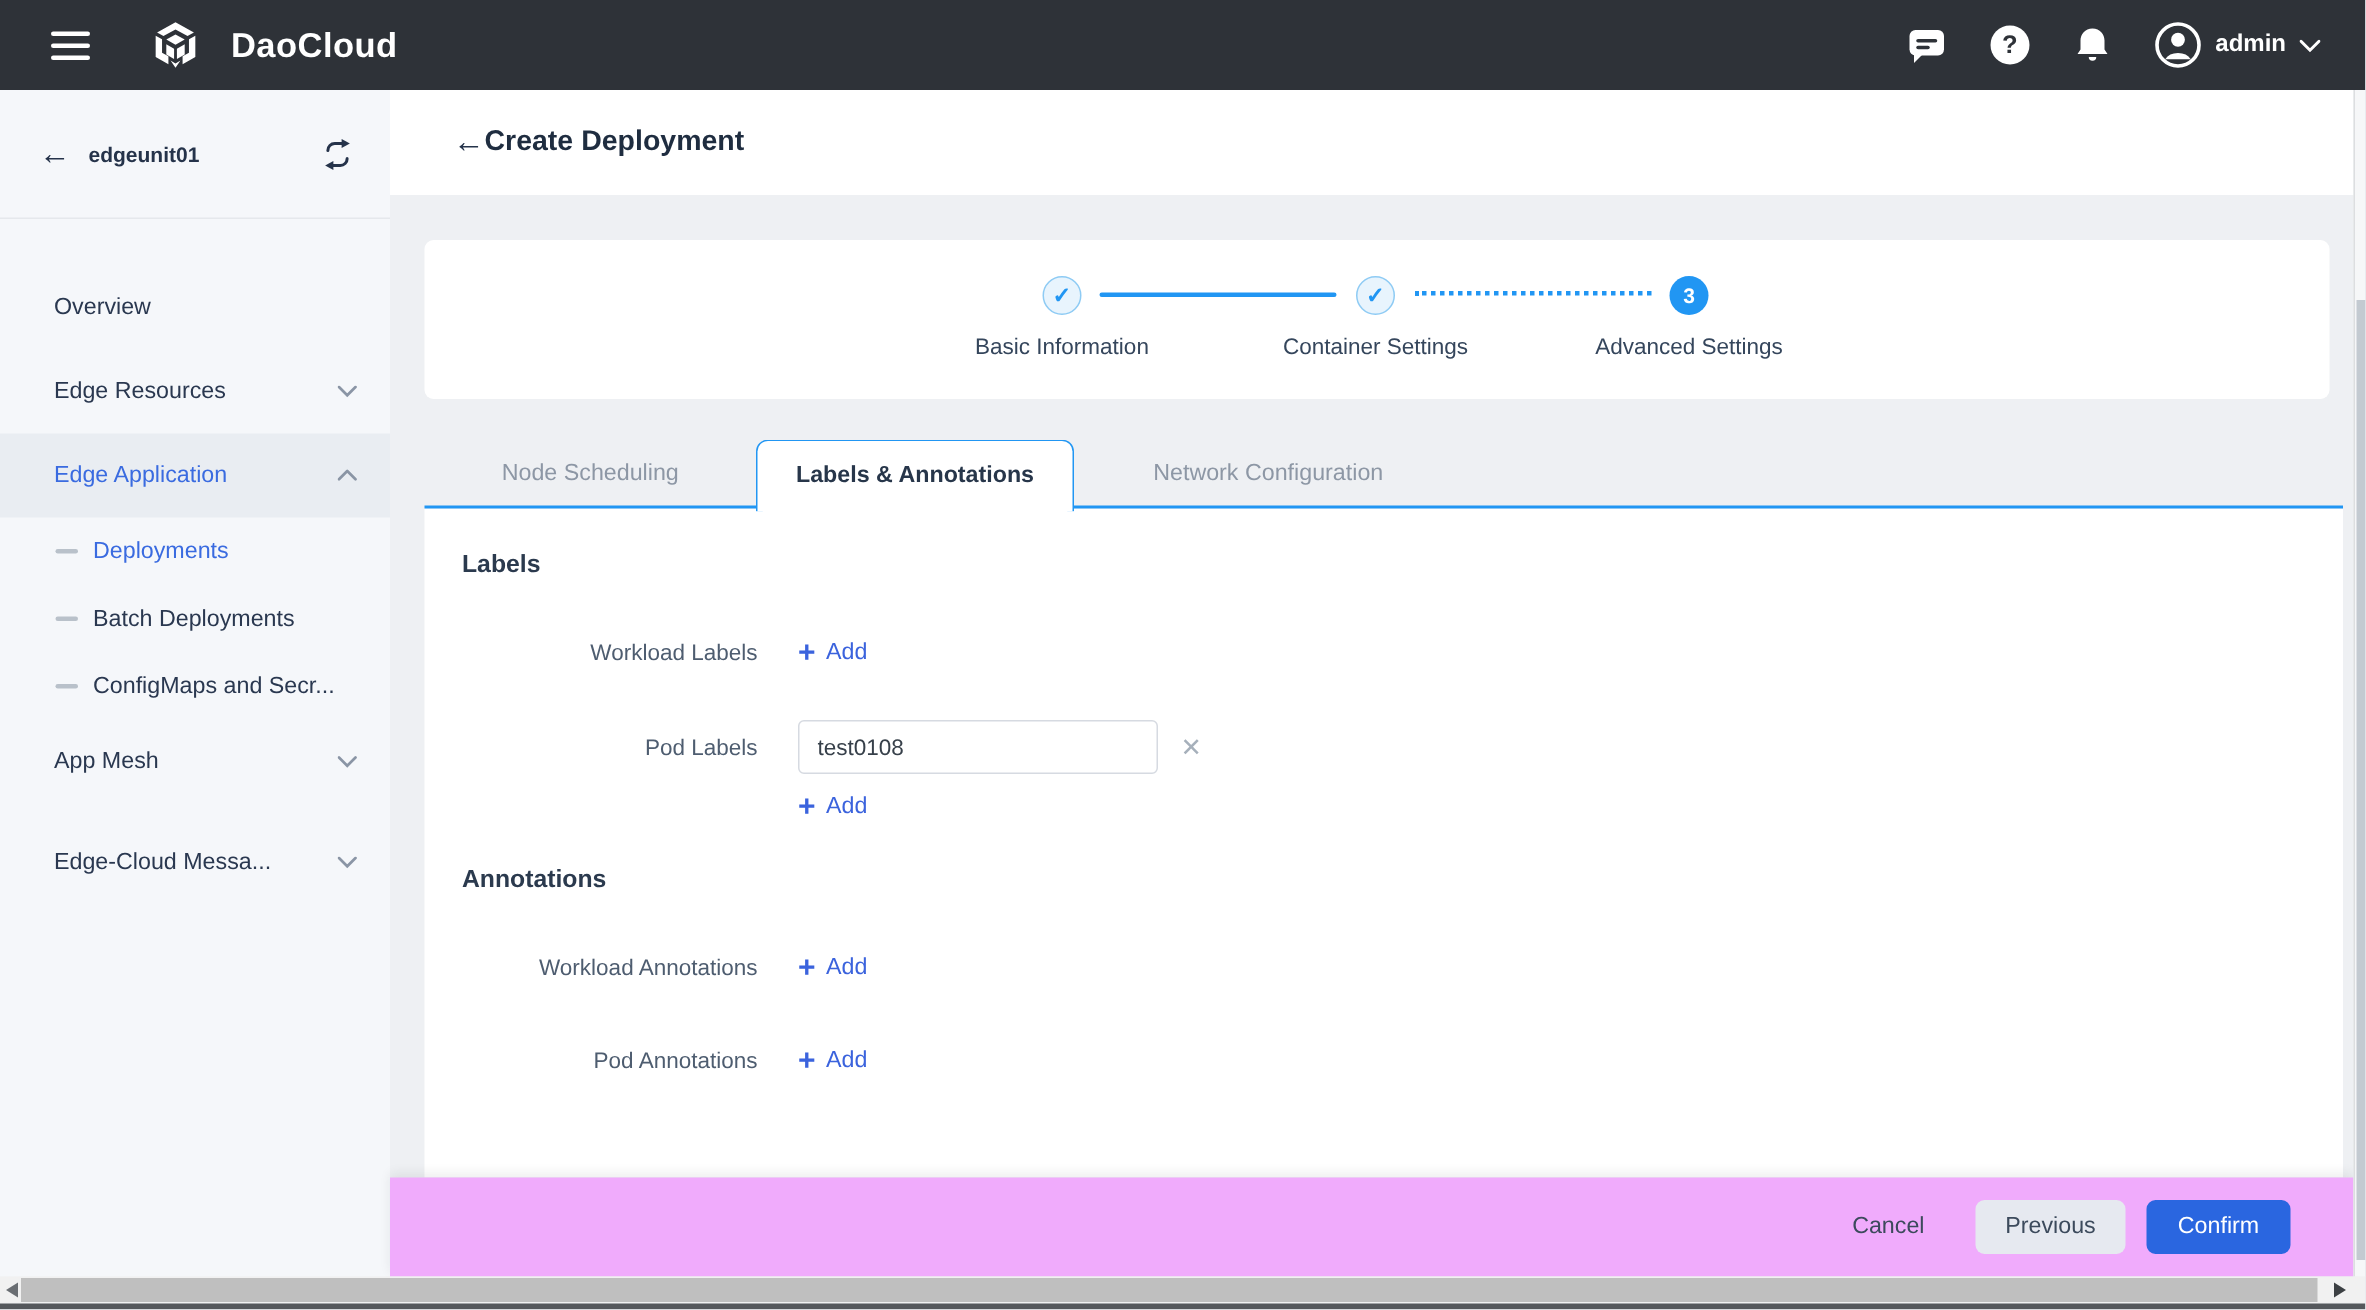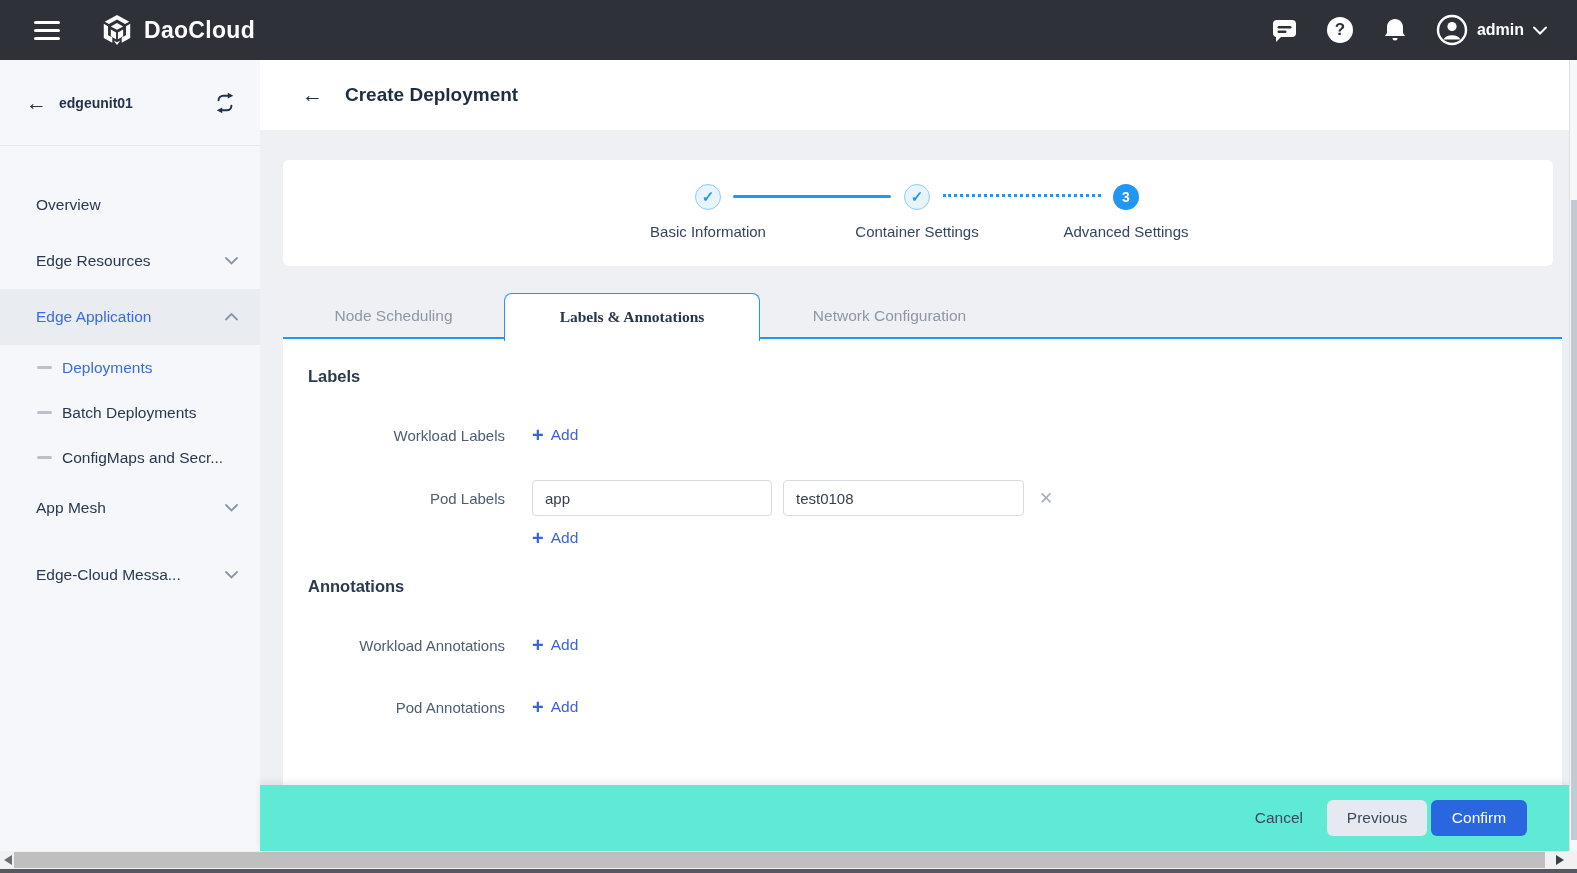--- a/index.html
+++ b/index.html
@@ -4,21 +4,21 @@
 <style>
   * { margin:0; padding:0; box-sizing:border-box; }
   body { font-family:"Liberation Sans", sans-serif; background:#dfe2e6; }
   .screen { position:relative; width:1577px; height:873px; overflow:hidden; background:#eef0f3; }
 
   
   .topbar { position:absolute; left:0; top:0; width:1577px; height:60px; background:#2e3238;
             display:flex; align-items:center; color:#fff; }
   .hamburger { margin-left:34px; width:26px; cursor:pointer; }
   .hamburger div { height:3px; background:#fff; border-radius:2px; margin:5px 0; }
-  .brand { display:flex; align-items:center; margin-left:40px; gap:10px; }
+  .brand { display:flex; align-items:center; margin-left:40px; gap:20px; }
   .brand-text { font-size:23px; font-weight:bold; letter-spacing:.3px; }
   .topbar-right { margin-left:auto; margin-right:30px; display:flex; align-items:center; gap:27px; }
   .tb-icon { width:28px; height:28px; display:flex; align-items:center; justify-content:center; cursor:pointer; }
   .help-circle { width:26px; height:26px; border-radius:50%; background:#fff; color:#2e3238;
                  font-weight:bold; font-size:17px; display:flex; align-items:center; justify-content:center; }
   .user-box { display:flex; align-items:center; gap:9px; cursor:pointer; }
   .user-name { font-size:16px; font-weight:600; }
 
   
   .sidebar { position:absolute; left:0; top:60px; width:260px; height:791px; background:#f5f7fa; }
@@ -34,59 +34,59 @@
   .nav-sub { height:45px; padding-left:37px; }
   .nav-dash { width:15px; height:3px; background:#b9c1ca; border-radius:2px; margin-right:10px; }
   .nav-sub.active { color:#3a6be0;text-align:right; }
   .nav-chevron { margin-left:auto; display:flex; }
 
   
   .main { position:absolute; left:260px; top:60px; width:1309px; height:791px; }
   .page-header { position:absolute; left:0; top:0; width:1309px; height:70px; background:#fff;
                  display:flex; align-items:center; }
   .page-back { margin-left:42px; font-size:21px; font-weight:bold; color:#25334a; cursor:pointer; }
-  .page-title { margin-left:22px; font-size:19px; font-weight:600; color:#1f2d40; }
+  .page-title { font-size:19px; font-weight:600; color:#1f2d40; }
 
   
   .stepper-card { position:absolute; left:23px; top:100px; width:1270px; height:106px;
                   background:#fff; border-radius:6px; }
   .step-circle { position:absolute; top:24px; width:26px; height:26px; border-radius:50%;
                  display:flex; align-items:center; justify-content:center; cursor:pointer; }
   .step-done { background:#e8f4fd; border:1px solid #8ecbf4; color:#2196f3; font-size:15px; font-weight:bold; }
   .step-current { background:#2196f3; color:#fff; font-size:14px; font-weight:bold; }
   .step-line-solid { position:absolute; top:35px; height:3px; background:#2196f3; border-radius:2px; }
   .step-line-dotted { position:absolute; top:34px; height:0; border-top:3px dotted #2196f3; }
   .step-label { position:absolute; top:63px; width:220px; text-align:center; font-size:15px; color:#35465c; }
 
   
   .tabs-row { position:absolute; left:23px; top:233px; width:1279px; height:46px; display:flex; align-items:flex-start; }
   .tabs-underline { position:absolute; left:0; bottom:0; width:100%; height:2px; background:#2196f3; z-index:1; }
   .tab { height:46px; line-height:46px; text-align:center; font-size:15.5px; color:#8d97a5; cursor:pointer; }
-  .tab-1 { width:221px; } .tab-2 { width:256px;font-family:Liberation Serif, serif; } .tab-3 { width:259px; }
+  .tab-1 { width:221px; } .tab-2 { width:212px; } .tab-3 { width:259px; }
   .tab.active { position:relative; z-index:2; height:48px; background:#fff; border:1px solid #2196f3;
                 border-bottom:none; border-radius:8px 8px 0 0; color:#27364a; font-weight:600; }
 
   
   .panel { position:absolute; left:23px; top:279px; width:1279px; height:446px; background:#fff;padding-left:36px; }
   .sec-title { position:absolute; left:25px; font-size:16.5px; font-weight:600; color:#2b3a4e; }
   .frow { position:absolute; left:25px; display:flex; align-items:center; }
   .flabel { width:197px; text-align:right; color:#4e5d70; font-size:15px; flex:none; }
   .fctrl { margin-left:27px; display:flex; align-items:center; }
   .add-link { display:inline-flex; align-items:center; gap:7px; color:#3b63dd; cursor:pointer; }
   .add-plus { font-size:20px; font-weight:600; line-height:1; }
   .add-text { font-size:15.5px; }
   .kv-input { width:240px; height:36px; border:1px solid #d6dae1; border-radius:4px; padding:0 12px;
               font-size:15px; color:#37404a; font-family:"Liberation Sans", sans-serif; outline:none; background:#fff; }
   .kv-input + .kv-input { margin-left:11px; width:241px; }
   .remove-x { margin-left:15px; color:#a6b0bb; font-size:17px; cursor:pointer; }
 
   
-  .footer { position:absolute; left:0; top:725px; width:1309px; height:66px; background:#5eead4;
+  .footer { position:absolute; left:0; top:725px; width:1309px; height:66px; background:#f0abfc;
             box-shadow:0 -3px 7px rgba(31,35,41,.08); display:flex; align-items:center;
-            justify-content:flex-end; padding-right:42px; gap:4px; }
+            justify-content:flex-end; padding-right:42px; gap:14px; }
   .btn { height:36px; border:none; border-radius:6px; font-size:15.5px; cursor:pointer;
          font-family:"Liberation Sans", sans-serif; }
   .btn-cancel { background:transparent; color:#3c4a5c; padding:0 20px; }
   .btn-previous { background:#e6e9f0; color:#3c4a5c; width:100px; }
   .btn-confirm { background:#2a66e0; color:#fff; width:96px; }
 
   
   .vscroll { position:absolute; left:1569px; top:60px; width:8px; height:791px; background:#f6f7f8;
              border-left:1px solid #dcdee0; }
   .vscroll-thumb { position:absolute; left:1px; top:140px; width:7px; height:640px; background:#c3cad1; }
@@ -263,21 +263,20 @@
           <span class="add-link">
             <span class="add-plus">+</span>
             <span class="add-text">Add</span>
           </span>
         </div>
       </div>
 
       <div class="frow" style="top:141px;">
         <div class="flabel">Pod Labels</div>
         <div class="fctrl">
-          <input class="kv-input" type="text" value="app" style="">
           <input class="kv-input" type="text" value="test0108" style="">
           <span class="remove-x">✕</span>
         </div>
       </div>
 
       <div class="frow" style="top:189px;">
         <div class="flabel"></div>
         <div class="fctrl">
           <span class="add-link">
             <span class="add-plus">+</span>

